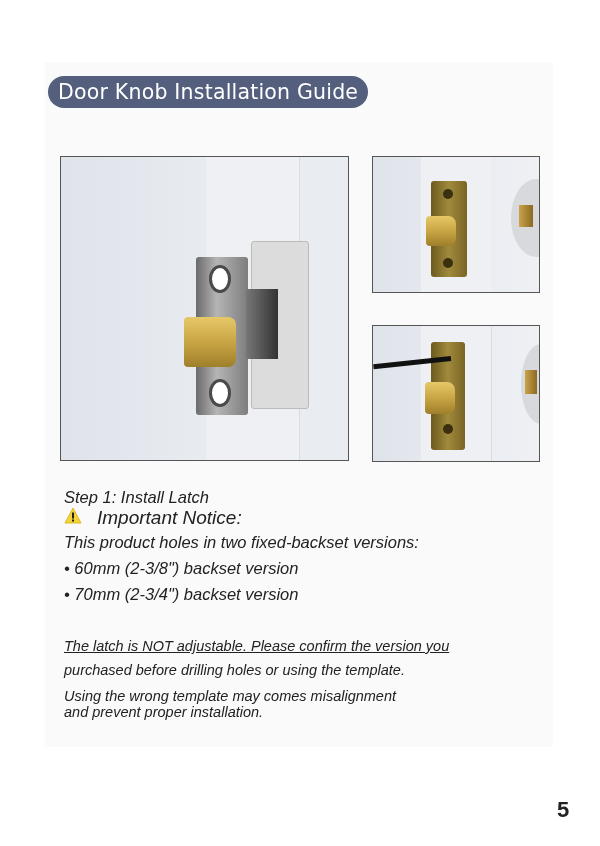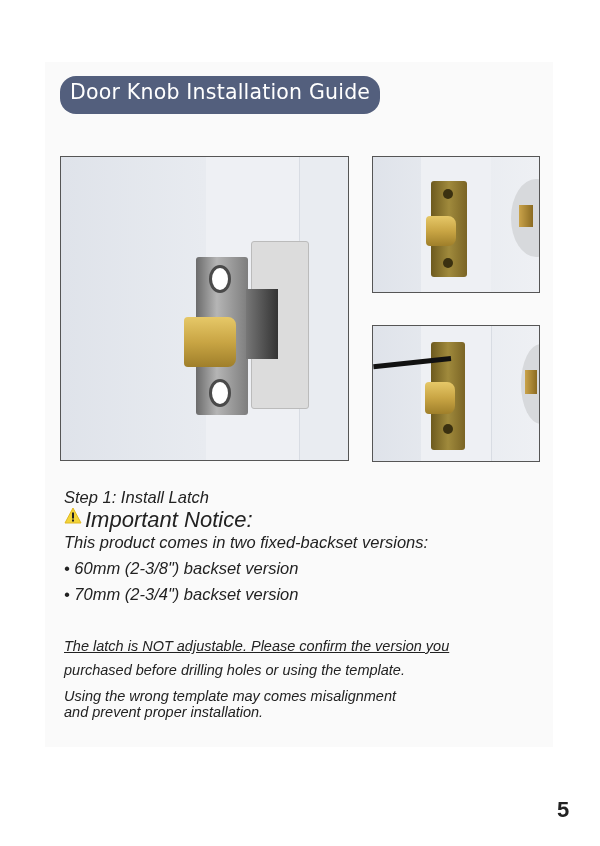--- a/index.html
+++ b/index.html
@@ -5,39 +5,39 @@
   html, body { margin: 0; padding: 0; }
   body {
     width: 600px; height: 846px; background: #ffffff; position: relative; overflow: hidden;
     font-family: "Liberation Sans", sans-serif; color: #222;
   }
   .panel {
     position: absolute; left: 45px; top: 62px; width: 508px; height: 685px;
     background: #fafafa;
   }
   .title-pill {
-    position: absolute; left: 60px; top: 76px; height: 38px; padding: 0 10px 0 10px;
+    position: absolute; left: 48px; top: 76px; height: 32px; padding: 0 10px 0 10px;
     background: #535f7d; border-radius: 16px; color: #fff;
     font-family: "DejaVu Sans", sans-serif; font-size: 20.5px; line-height: 32px;
     letter-spacing: 0.2px; white-space: nowrap;
   }
   .photo {
     position: absolute; border: 1px solid #555; overflow: hidden;
     background: linear-gradient(90deg, #dfe3ea 0%, #e8ebf0 50%, #eef0f4 100%);
   }
   .p-main { left: 60px; top: 156px; width: 287px; height: 303px; }
   .p-top  { left: 372px; top: 156px; width: 166px; height: 135px; }
   .p-bot  { left: 372px; top: 325px; width: 166px; height: 135px; }
   .doorface { position: absolute; top: 0; bottom: 0; }
   .plate { position: absolute; border-radius: 3px; }
   .hole { position: absolute; border-radius: 50%; background: #fff; border: 3px solid #4a4a4a; box-sizing: border-box; }
   .bolt { position: absolute; border-radius: 4px 8px 8px 4px; background: linear-gradient(180deg,#e6c868 0%,#c9a544 50%,#9f7f2a 100%); }
   .text { position: absolute; left: 64px; font-style: italic; color: #222; white-space: nowrap; }
   .t-step { top: 488px; font-size: 16.5px; }
-  .t-notice { top: 507px; font-size: 22px; left: 85px; font-style: italic; }
+  .t-notice { top: 507px; font-size: 19px; left: 97px; font-style: italic; }
   .warn { position: absolute; left: 64px; top: 507px; width: 18px; height: 17px; }
   .t-desc { top: 533px; font-size: 16.5px; }
   .bullet { font-size: 16.5px; }
   .b1 { top: 559px; }
   .b2 { top: 585px; }
   .note { font-size: 14.5px; color: #222; }
   .n1 { top: 638px; text-decoration: underline; } .n2 { top: 662px; text-align: center; } .n3 { top: 688px; } .n4 { top: 704px; }
   .page-num { position: absolute; left: 557px; top: 797px; font-size: 22px; font-weight: bold; color: #222; }
 </style>
 </head>
@@ -79,21 +79,21 @@
 </div>
 
 <div class="text t-step">Step 1: Install Latch</div>
 
 <svg class="warn" viewBox="0 0 18 17">
   <polygon points="9,1 17,16 1,16" fill="#f2d43a" stroke="#e0b820" stroke-width="1"></polygon>
   <rect x="8" y="5.5" width="2" height="6" fill="#222"></rect>
   <rect x="8" y="12.5" width="2" height="2" fill="#222"></rect>
 </svg>
 <div class="text t-notice">Important Notice:</div>
-<div class="text t-desc">This product comes in two fixed-backset versions:</div>
+<div class="text t-desc">This product holes in two fixed-backset versions:</div>
 <div class="text bullet b1">• 60mm (2-3/8") backset version</div>
 <div class="text bullet b2">• 70mm (2-3/4") backset version</div>
 
 <div class="text note n1">The latch is NOT adjustable. Please confirm the version you</div>
 <div class="text note n2">purchased before drilling holes or using the template.</div>
 <div class="text note n3">Using the wrong template may comes misalignment</div>
 <div class="text note n4">and prevent proper installation.</div>
 
 <div class="page-num">5</div>
 

